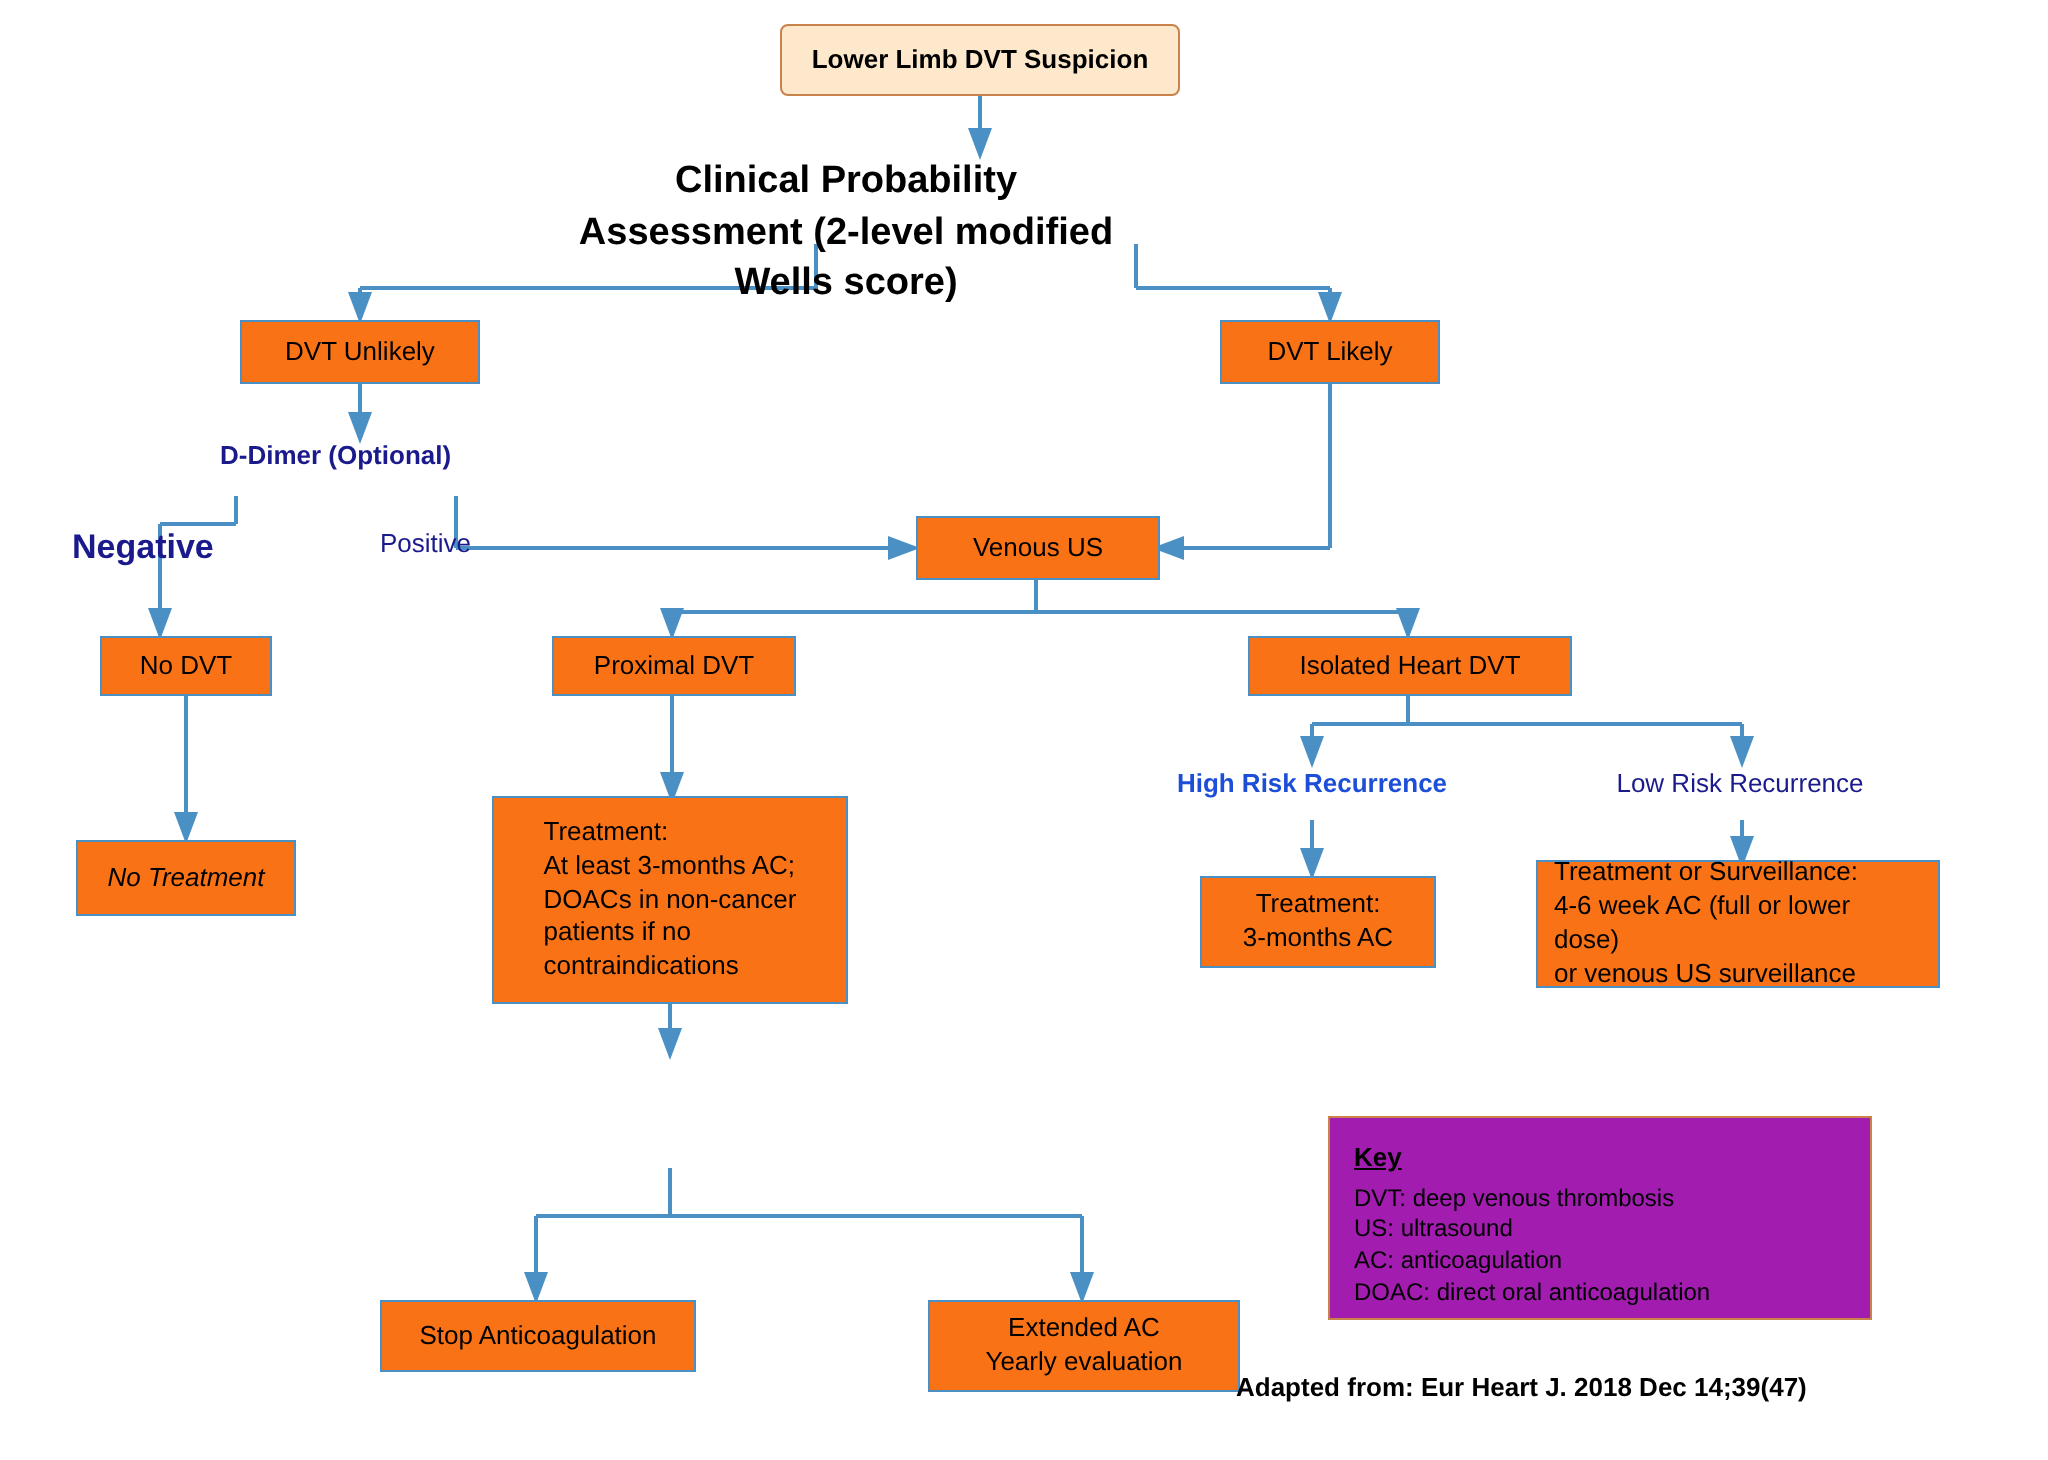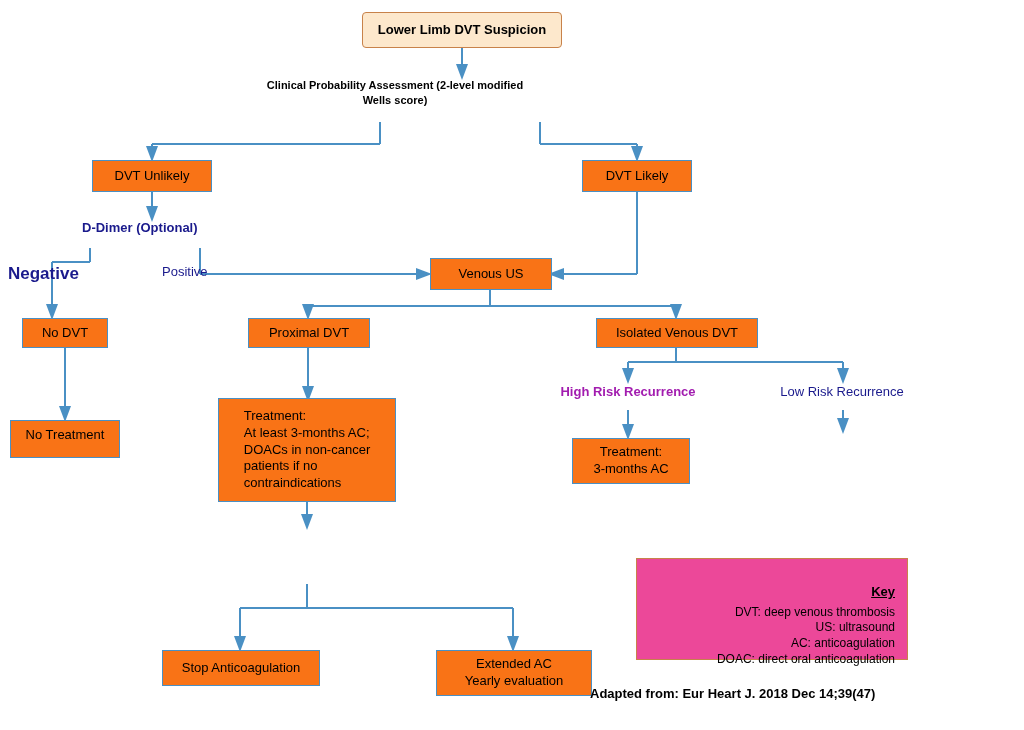--- a/index.html
+++ b/index.html
@@ -9,39 +9,40 @@
       font-size: 13px;
       width: 1024px;
       height: 730px;
       overflow: hidden;
       position: relative;
     }
     .flowchart {
       position: relative;
       width: 948px;
       height: 730px;
+      margin-left: 28px;
     }
     .box {
       position: absolute;
       border: 1.5px solid #4a90c4;
       background: #f97316;
       padding: 6px 10px;
       text-align: center;
       line-height: 1.3;
     }
     .box-rounded {
       background: #fde8cc;
       border: 1.5px solid #c8824a;
       border-radius: 4px;
     }
     .box-key {
-      background: #ec4899;
+      background: #a21caf;
       border: 1.5px solid #c8824a;
-      text-align: right;
-      padding: 25px 12px;
+      text-align: left;
+      padding: 12px 12px;
     }
     svg.arrows {
       position: absolute;
       top: 0; left: 0;
       width: 1024px;
       height: 730px;
       pointer-events: none;
     }
     .node-text {
       font-size: 13px;
@@ -114,21 +115,21 @@
 
     <line x1="307" y1="584" x2="307" y2="608" stroke="#4a90c4" stroke-width="2"></line>
     <line x1="307" y1="608" x2="513" y2="608" stroke="#4a90c4" stroke-width="2"></line>
     <line x1="513" y1="608" x2="513" y2="648" stroke="#4a90c4" stroke-width="2" marker-end="url(#arrowBlue)"></line>
   </svg>
 
   <div class="box box-rounded" style="left:362px; top:12px; width:200px; height:36px; display:flex; align-items:center; justify-content:center;">
     <span class="node-text bold">Lower Limb DVT Suspicion</span>
   </div>
 
-  <div style="position:absolute; left:260px; top:78px; width:270px; text-align:center; font-weight:bold; font-size:11px; line-height:1.35;">
+  <div style="position:absolute; left:260px; top:78px; width:270px; text-align:center; font-weight:bold; font-size:19px; line-height:1.35;">
     <span>Clinical Probability Assessment
 (2-level modified Wells score)</span>
   </div>
 
   <div class="box" style="left:92px; top:160px; width:120px; height:32px; display:flex; align-items:center; justify-content:center;">
     <span class="node-text">DVT Unlikely</span>
   </div>
 
   <div class="box" style="left:582px; top:160px; width:110px; height:32px; display:flex; align-items:center; justify-content:center;">
     <span class="node-text">DVT Likely</span>
@@ -152,48 +153,53 @@
 
   <div class="box" style="left:22px; top:318px; width:86px; height:30px; display:flex; align-items:center; justify-content:center;">
     <span class="node-text">No DVT</span>
   </div>
 
   <div class="box" style="left:248px; top:318px; width:122px; height:30px; display:flex; align-items:center; justify-content:center;">
     <span class="node-text">Proximal DVT</span>
   </div>
 
   <div class="box" style="left:596px; top:318px; width:162px; height:30px; display:flex; align-items:center; justify-content:center;">
-    <span class="node-text">Isolated Venous DVT</span>
-  </div>
-
-  <div class="box" style="left:10px; top:420px; width:110px; height:38px; display:flex; justify-content:center;">
+    <span class="node-text">Isolated Heart DVT</span>
+  </div>
+
+  <div class="box" style="left:10px; top:420px; width:110px; height:38px; display:flex; align-items:center; justify-content:center;font-style:italic;">
     <span class="node-text">No Treatment</span>
   </div>
 
   <div class="box" style="left:218px; top:398px; width:178px; height:104px; display:flex; align-items:center; justify-content:center; text-align:left; padding:8px 10px;">
     <span class="node-text" style="white-space:pre-line;">Treatment:
 At least 3-months AC;
 DOACs in non-cancer
 patients if no
 contraindications</span>
   </div>
 
-  <div style="position:absolute; left:548px; top:384px; width:160px; text-align:center; font-weight:bold; color:#a21caf; font-size:13px;">
+  <div style="position:absolute; left:548px; top:384px; width:160px; text-align:center; font-weight:bold; color:#1d4ed8; font-size:13px;">
     <span>High Risk Recurrence</span>
   </div>
 
   <div style="position:absolute; left:762px; top:384px; width:160px; text-align:center; font-weight:normal; color:#1a1a8c; font-size:13px;">
     <span>Low Risk Recurrence</span>
   </div>
 
   <div class="box" style="left:572px; top:438px; width:118px; height:46px; display:flex; align-items:center; justify-content:center; text-align:center;">
     <span class="node-text" style="white-space:pre-line;">Treatment:
 3-months AC</span>
   </div>
 
+  <div class="box" style="left:740px; top:430px; width:202px; height:64px; display:flex; align-items:center; justify-content:center; text-align:left; padding:6px 8px;">
+    <span class="node-text" style="white-space:pre-line;">Treatment or Surveillance:
+4-6 week AC (full or lower dose)
+or venous US surveillance</span>
+  </div>
 
 
   <div class="box" style="left:162px; top:650px; width:158px; height:36px; display:flex; align-items:center; justify-content:center;text-align:right;">
     <span class="node-text">Stop Anticoagulation</span>
   </div>
 
   <div class="box" style="left:436px; top:650px; width:156px; height:46px; display:flex; align-items:center; justify-content:center; text-align:center;">
     <span class="node-text" style="white-space:pre-line;">Extended AC
 Yearly evaluation</span>
   </div>

